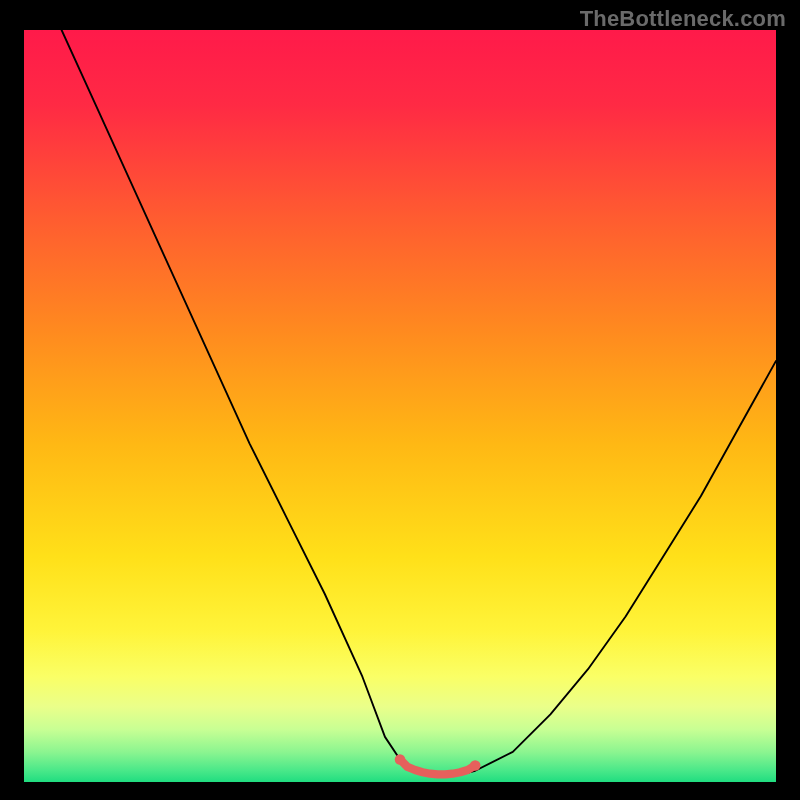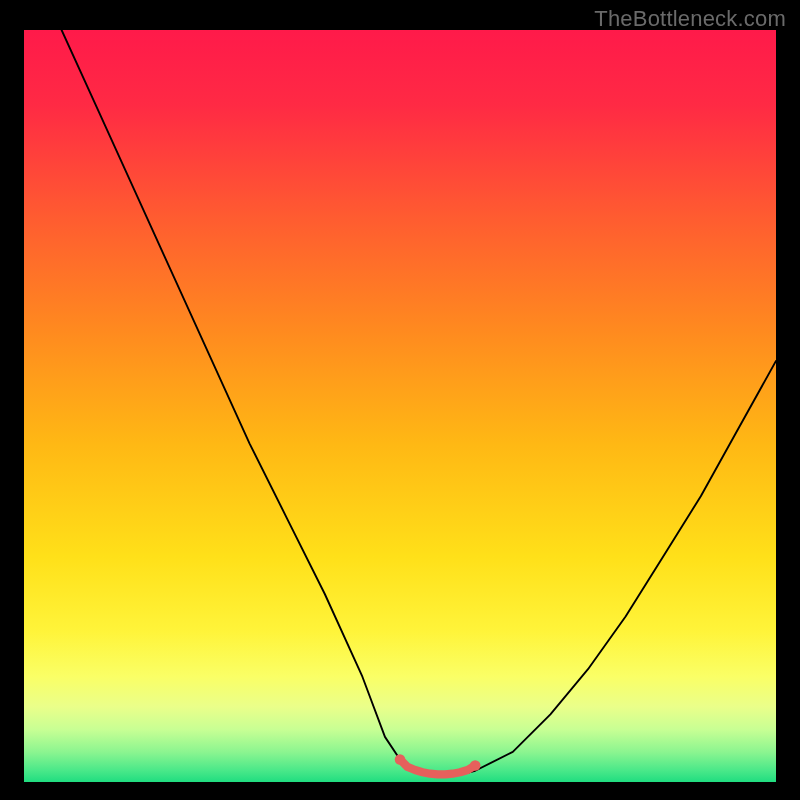--- a/index.html
+++ b/index.html
@@ -10,21 +10,21 @@
     background: #000;
     position: relative;
     font-family: Arial, Helvetica, sans-serif;
   }
   .watermark {
     position: absolute;
     top: 6px;
     right: 14px;
     color: #6a6a6a;
     font-size: 22px;
-    font-weight: 400;
+    font-weight: 700;
     letter-spacing: 0.2px;
     z-index: 3;
   }
   .plot-frame {
     position: absolute;
     left: 24px;
     top: 30px;
     width: 752px;
     height: 752px;
     background: #000;

